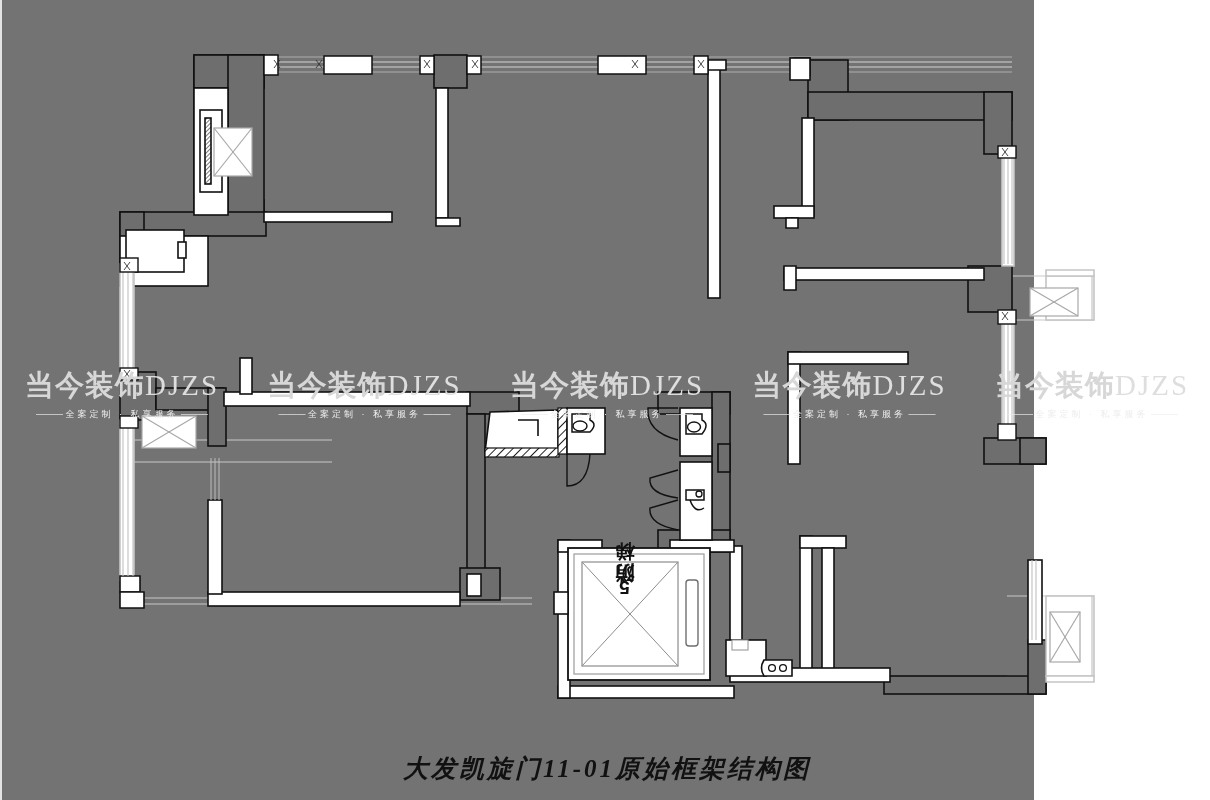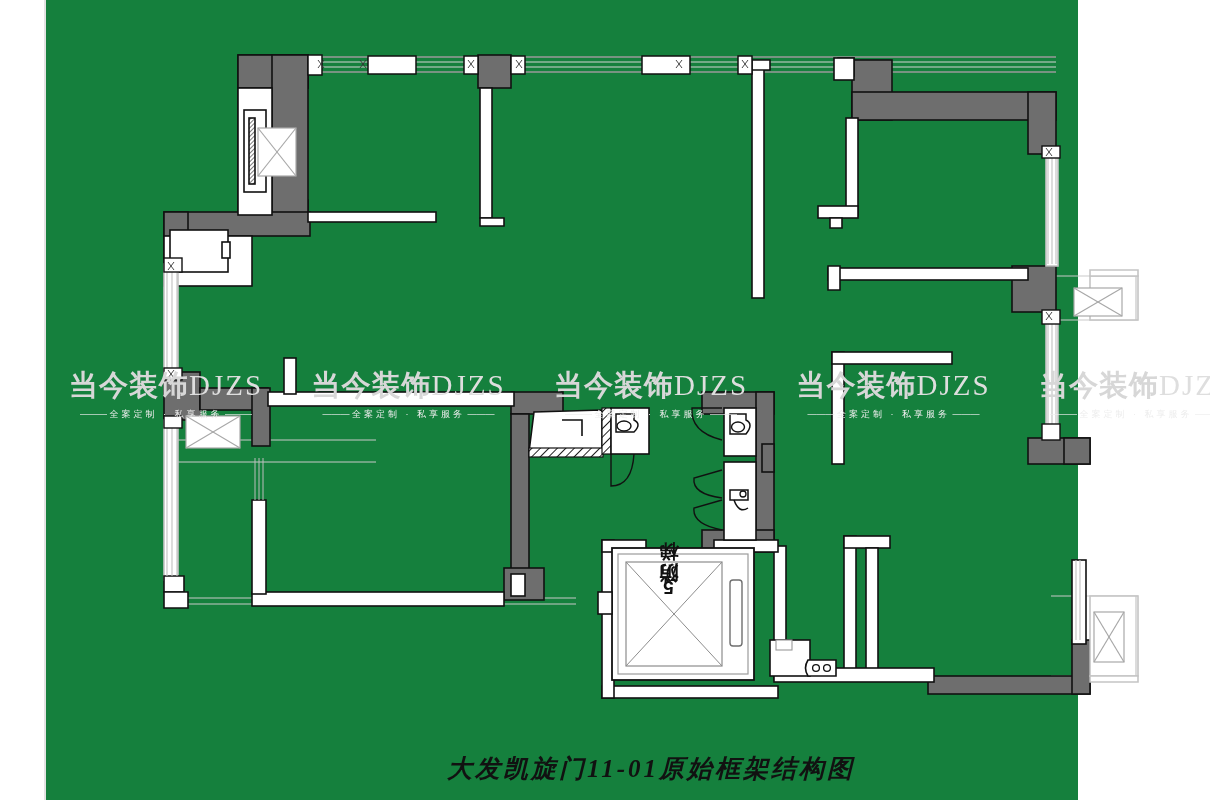--- a/index.html
+++ b/index.html
@@ -11,24 +11,23 @@
     width: 1210px;
     height: 800px;
     font-family: "Liberation Sans", sans-serif;
     overflow: hidden;
     position: relative;
   }
   #page {
     position: relative;
     width: 1034px;
     height: 800px;
-    background: #15803d;
+    background: #737373;
     box-sizing: border-box;
     border-left: 2px solid #e3e3e3;
-    margin-left: 44px;
   }
   #plan-svg {
     position: absolute;
     left: 0;
     top: 0;
     width: 1210px;
     height: 800px;
     display: block;
   }
   .wm-row {

